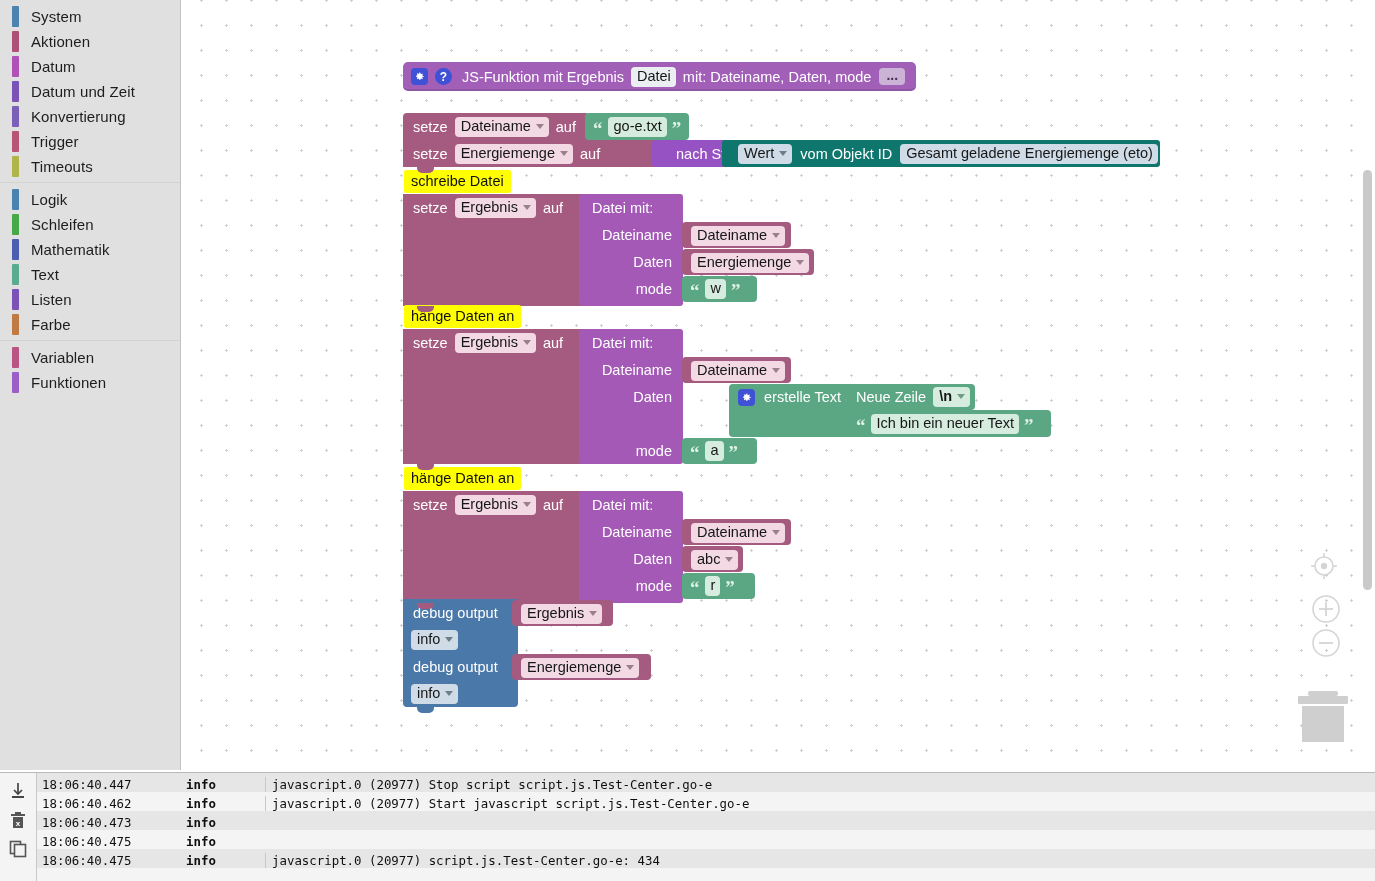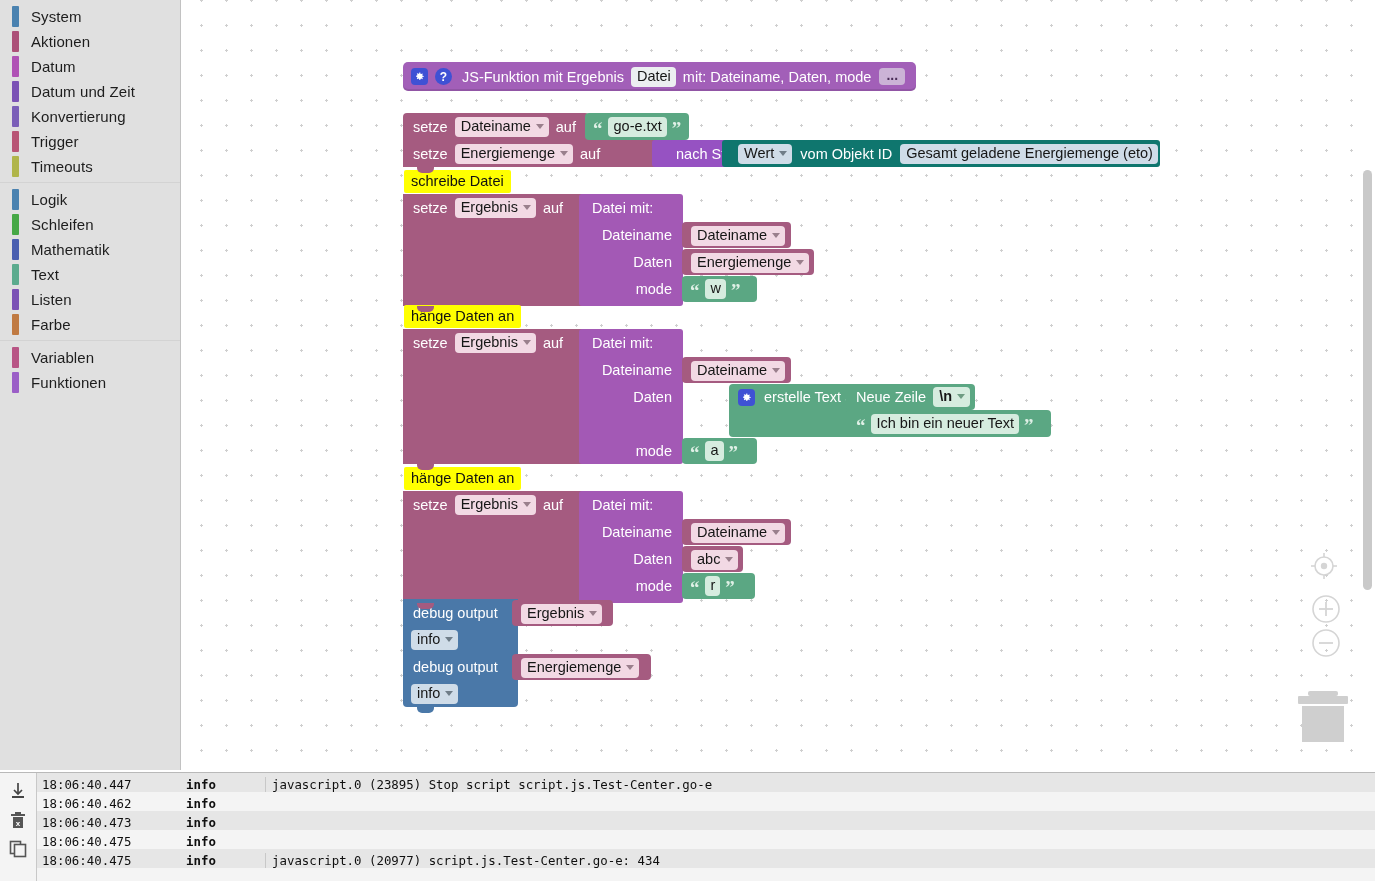--- a/index.html
+++ b/index.html
@@ -562,25 +562,26 @@
         <svg width="20" height="20" viewBox="0 0 20 20" fill="none" stroke="#555" stroke-width="1.6">
           <rect x="2.5" y="2.5" width="10" height="12"></rect>
           <rect x="6.5" y="5.5" width="11" height="12" fill="#f4f4f4"></rect>
         </svg>
       </div>
     </div>
     <div id="logrows">
         <div class="logrow odd">
           <div class="lg-time">18:06:40.447</div>
           <div class="lg-sev">info</div>
-          <div class="lg-msg">javascript.0 (23895) Stop script script.js.Test-Center.go-e</div>
+          <div class="lg-msg">javascript.0 (20977) Stop script script.js.Test-Center.go-e</div>
         </div>
         <div class="logrow even">
           <div class="lg-time">18:06:40.462</div>
           <div class="lg-sev">info</div>
+          <div class="lg-msg">javascript.0 (20977) Start javascript script.js.Test-Center.go-e</div>
         </div>
         <div class="logrow odd">
           <div class="lg-time">18:06:40.473</div>
           <div class="lg-sev">info</div>
         </div>
         <div class="logrow even">
           <div class="lg-time">18:06:40.475</div>
           <div class="lg-sev">info</div>
         </div>
         <div class="logrow odd">

